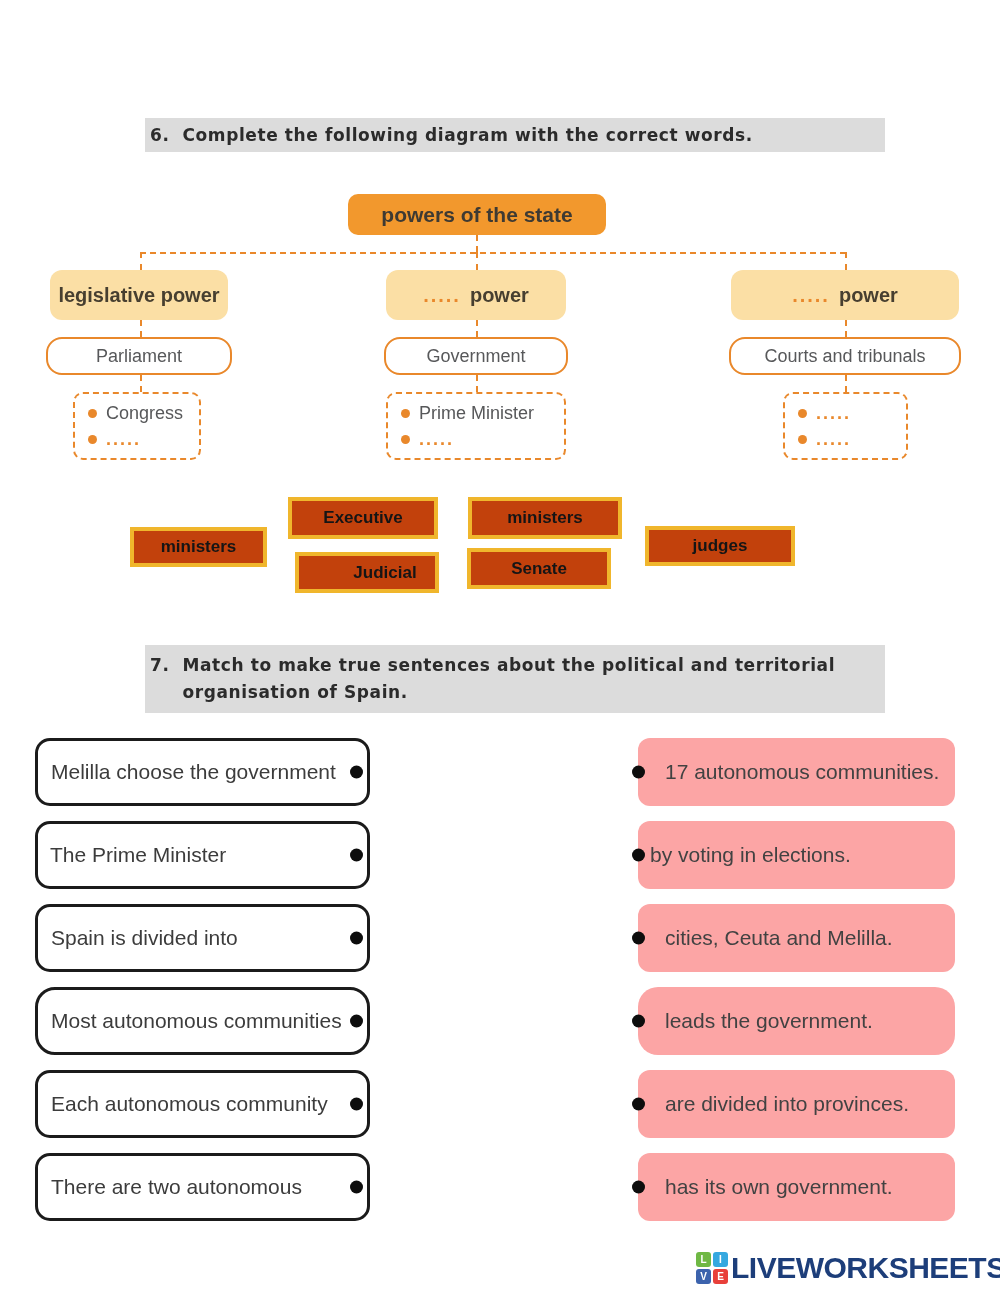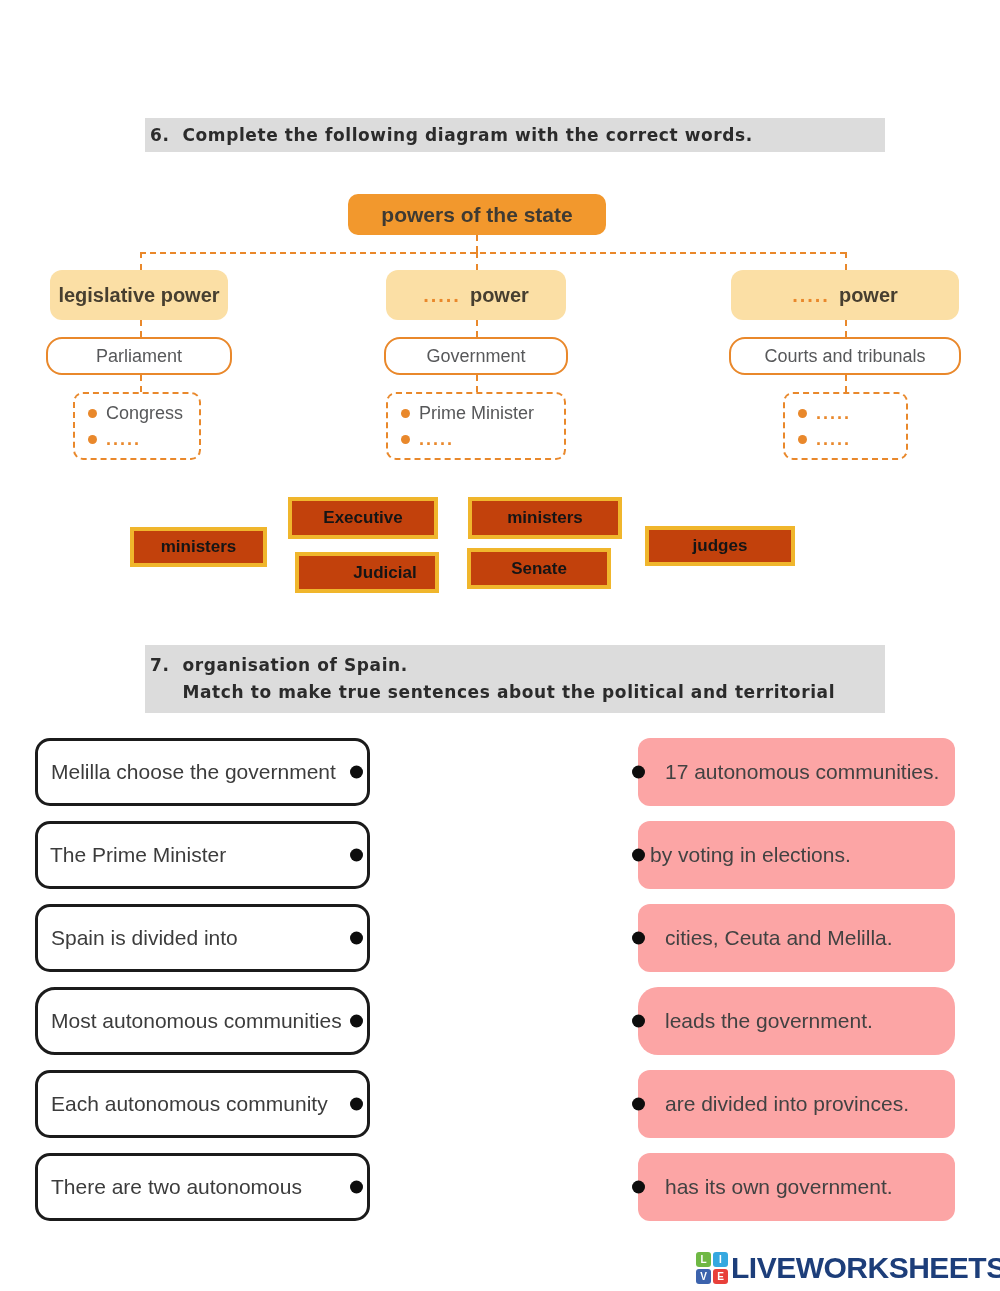--- a/index.html
+++ b/index.html
@@ -156,22 +156,22 @@
 <div class="wb wb1">ministers</div>
 <div class="wb wb2">Executive</div>
 <div class="wb wb3">ministers</div>
 <div class="wb wb4">Judicial</div>
 <div class="wb wb5">Senate</div>
 <div class="wb wb6">judges</div>
 
 <div class="band band7">
   <span class="num">7.</span>
   <span class="lines">
+    <div>Match to make true sentences about the political and territorial</div>
     <div>organisation of Spain.</div>
-    <div>Match to make true sentences about the political and territorial</div>
   </span>
 </div>
 
 <div class="ml r0">
   <span>Melilla choose the government</span>
   <span class="mdot"></span>
 </div>
 <div class="ml r1">
   <span>The Prime Minister</span>
   <span class="mdot"></span>

